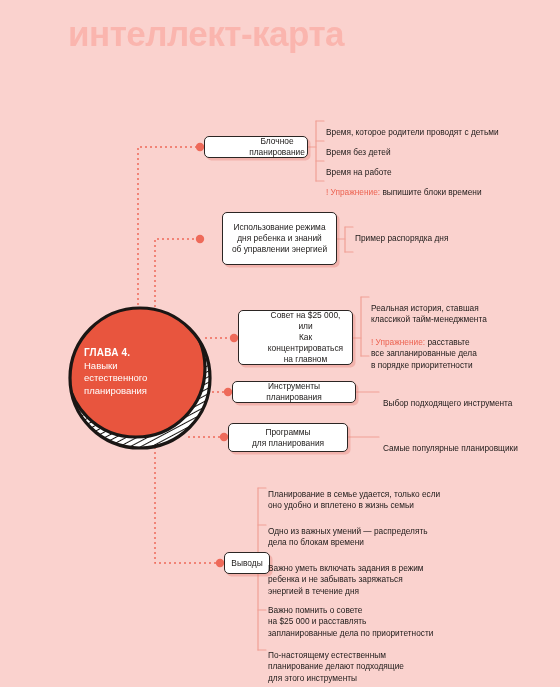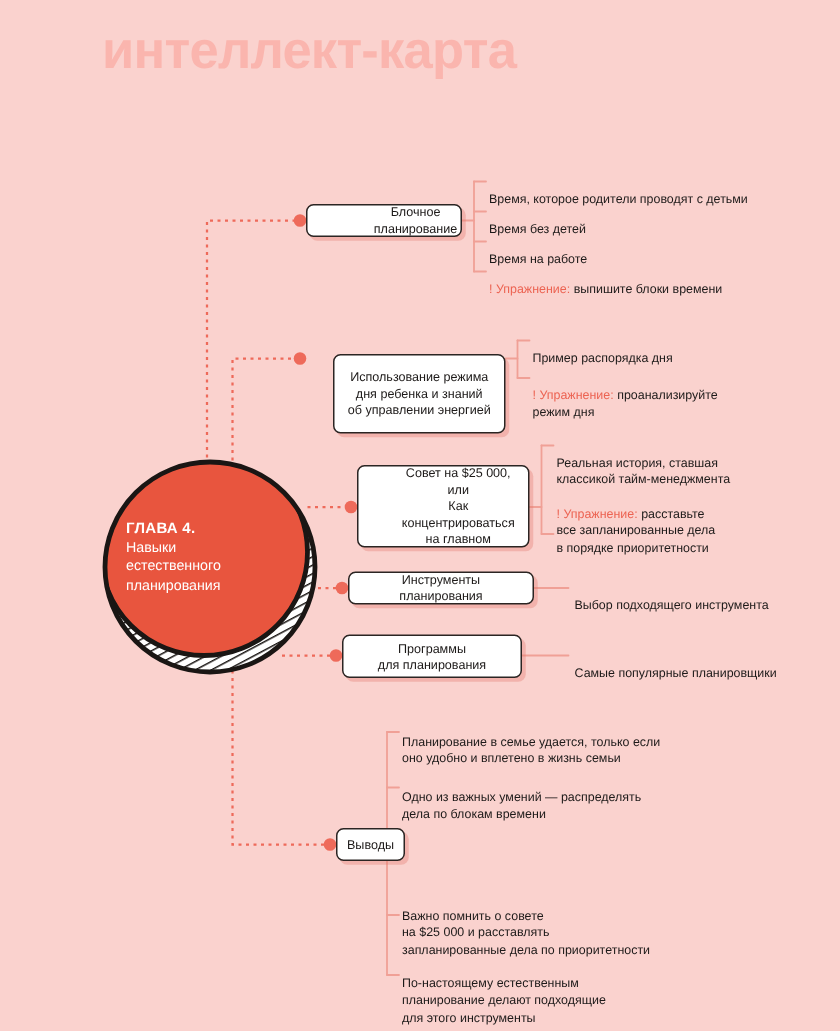--- a/index.html
+++ b/index.html
@@ -198,21 +198,21 @@
       <span>Навыки</span>
       <span>естественного</span>
       <span>планирования</span>
     </div>
   </div>
 
   <div class="node-box" style="left:204px; top:136px; width:104px; height:22px;padding-left:48px;">
     <span>Блочное планирование</span>
   </div>
 
-  <div class="node-box" style="left:222px; top:212px; width:115px; height:53px; white-space:pre-line;margin-top:24px;">
+  <div class="node-box" style="left:222px; top:212px; width:115px; height:53px; white-space:pre-line;">
     <span>Использование режима
 дня ребенка и знаний
 об управлении энергией</span>
   </div>
 
   <div class="node-box" style="left:238px; top:310px; width:115px; height:55px; white-space:pre-line;padding-left:26px;">
     <span>Совет на $25 000, или
 Как концентрироваться
 на главном</span>
   </div>
@@ -239,24 +239,20 @@
   <div class="leaf" style="left:326px; top:156px;">
     <span>Время на работе</span>
   </div>
   <div class="leaf" style="left:326px; top:176px;">
     <span class="ex">! Упражнение:</span><span> выпишите блоки времени</span>
   </div>
 
   <div class="leaf" style="left:355px; top:222px;">
     <span>Пример распорядка дня</span>
   </div>
-  <div class="leaf" style="left:355px; top:247px;">
-    <span class="ex">! Упражнение:</span><span> проанализируйте
-режим дня</span>
-  </div>
 
   <div class="leaf" style="left:371px; top:292px;">
     <span>Реальная история, ставшая
 классикой тайм-менеджмента</span>
   </div>
   <div class="leaf" style="left:371px; top:326px;">
     <span class="ex">! Упражнение:</span><span> расставьте
 все запланированные дела
 в порядке приоритетности</span>
   </div>
@@ -269,20 +265,25 @@
   </div>
 
   <div class="leaf" style="left:268px; top:478px;">
     <span>Планирование в семье удается, только если
 оно удобно и вплетено в жизнь семьи</span>
   </div>
   <div class="leaf" style="left:268px; top:515px;">
     <span>Одно из важных умений — распределять
 дела по блокам времени</span>
   </div>
+  <div class="leaf" style="left:268px; top:552px;">
+    <span>Важно уметь включать задания в режим
+ребенка и не забывать заряжаться
+энергией в течение дня</span>
+  </div>
   <div class="leaf" style="left:268px; top:594px;">
     <span>Важно помнить о совете
 на $25 000 и расставлять
 запланированные дела по приоритетности</span>
   </div>
   <div class="leaf" style="left:268px; top:639px;">
     <span>По-настоящему естественным
 планирование делают подходящие
 для этого инструменты</span>
   </div>

